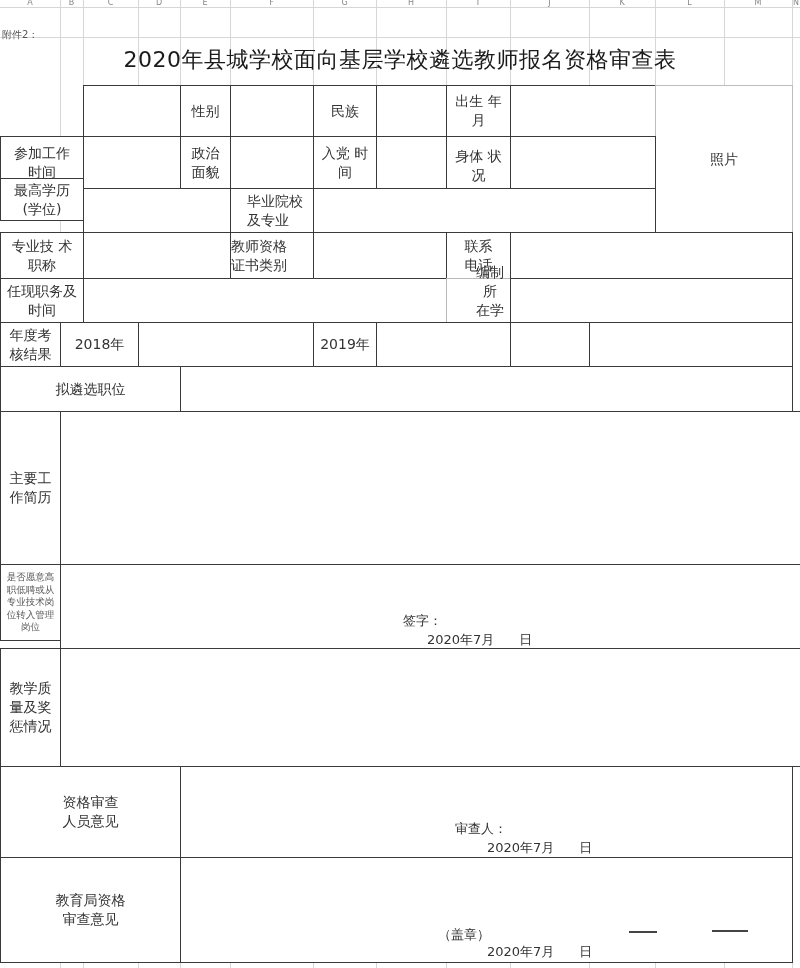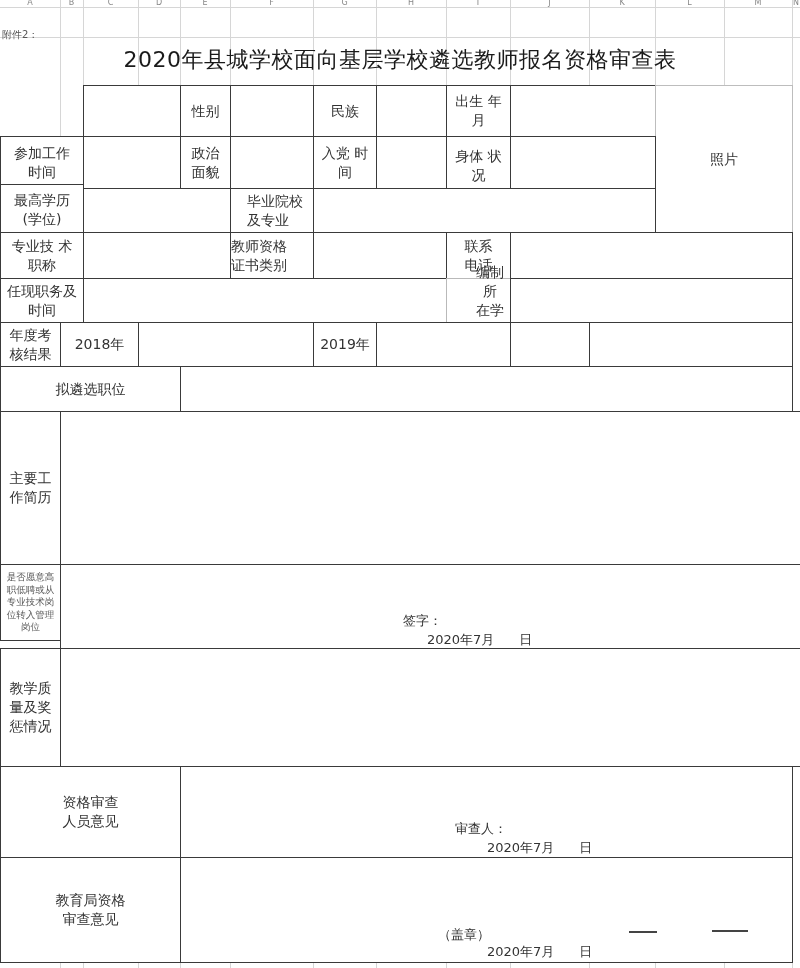--- a/index.html
+++ b/index.html
@@ -95,21 +95,21 @@
   <div class="cell" style="left:180px;top:136px;width:51px;height:53px">政治
 面貌</div>
   <div class="cell input" style="left:230px;top:136px;width:84px;height:53px"></div>
   <div class="cell" style="left:313px;top:136px;width:64px;height:53px">入党 时
 间</div>
   <div class="cell input" style="left:376px;top:136px;width:71px;height:53px"></div>
   <div class="cell" style="left:446px;top:136px;width:65px;height:59px">身体 状
 况</div>
   <div class="cell input" style="left:510px;top:136px;width:146px;height:53px"></div>
 
-  <div class="cell" style="left:0;top:184px;width:84px;height:52px">最高学历
+  <div class="cell" style="left:0;top:178px;width:84px;height:43px">最高学历
 (学位)</div>
   <div class="cell input" style="left:83px;top:188px;width:148px;height:45px"></div>
   <div class="cell" style="left:230px;top:188px;width:84px;height:45px;justify-content:flex-start;padding-left:16px;text-align:left">毕业院校
 及专业</div>
   <div class="cell input" style="left:313px;top:188px;width:343px;height:45px"></div>
 
   <div class="cell" style="left:0;top:232px;width:84px;height:47px">专业技  术
 职称</div>
   <div class="cell input" style="left:83px;top:232px;width:148px;height:47px"></div>
   <div class="cell" style="left:230px;top:232px;width:84px;height:47px;justify-content:flex-start;padding-left:0;text-align:left">教师资格

